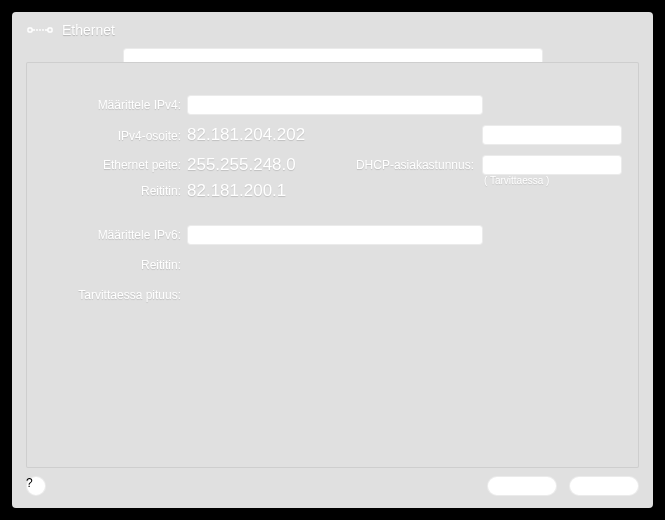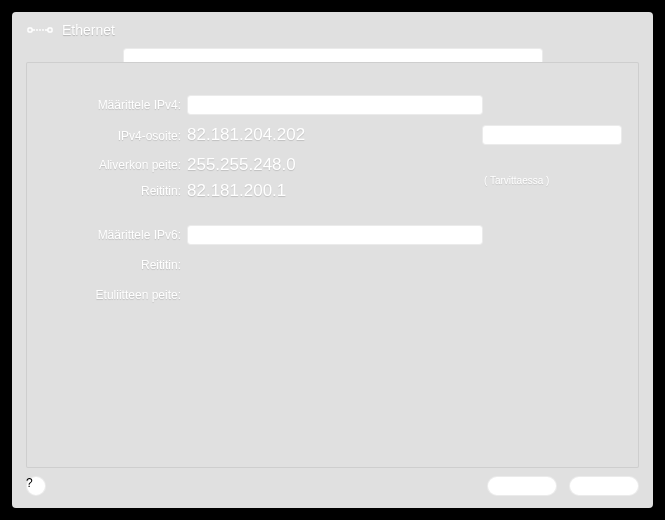--- a/index.html
+++ b/index.html
@@ -208,24 +208,30 @@
           <div class="value-text">82.181.204.202</div>
         </div>
         <div class="mid-spacer"></div>
         <div class="right-stack">
           <div class="input-box"></div>
         </div>
       </div>
 
       <div class="row two-col">
         <div class="left-block">
-          <div class="label-col">Aliverkon peite:</div>
+          <div class="label-col">Ethernet peite:</div>
           <div class="value-text">255.255.248.0</div>
         </div>
         <div class="mid-spacer"></div>
+        <div class="dhcp-row">
+          <div class="right-label">DHCP-asiakastunnus:</div>
+          <div class="right-stack">
+            <div class="input-box" value=""></div>
+          </div>
+        </div>
       </div>
 
       <div class="row two-col" style="margin-top:-4px;">
         <div class="left-block">
           <div class="label-col">Reititin:</div>
           <div class="value-text">82.181.200.1</div>
         </div>
         <div class="mid-spacer"></div>
         <div style="width:140px; text-align:left; margin-top:-6px;">
           <div class="hint">( Tarvittaessa )</div>
@@ -243,21 +249,21 @@
 
       <div class="row">
         <div class="label-col">Reititin:</div>
         <div class="value-col">
           <div class="value-text"></div>
         </div>
       </div>
 
 
       <div class="row">
-        <div class="label-col">Etuliitteen peite:</div>
+        <div class="label-col">Tarvittaessa pituus:</div>
         <div class="value-col">
           <div class="value-text"></div>
         </div>
       </div>
 
     </div>
   </div>
 
   <div class="footer">
     <div class="help-btn">?</div>

